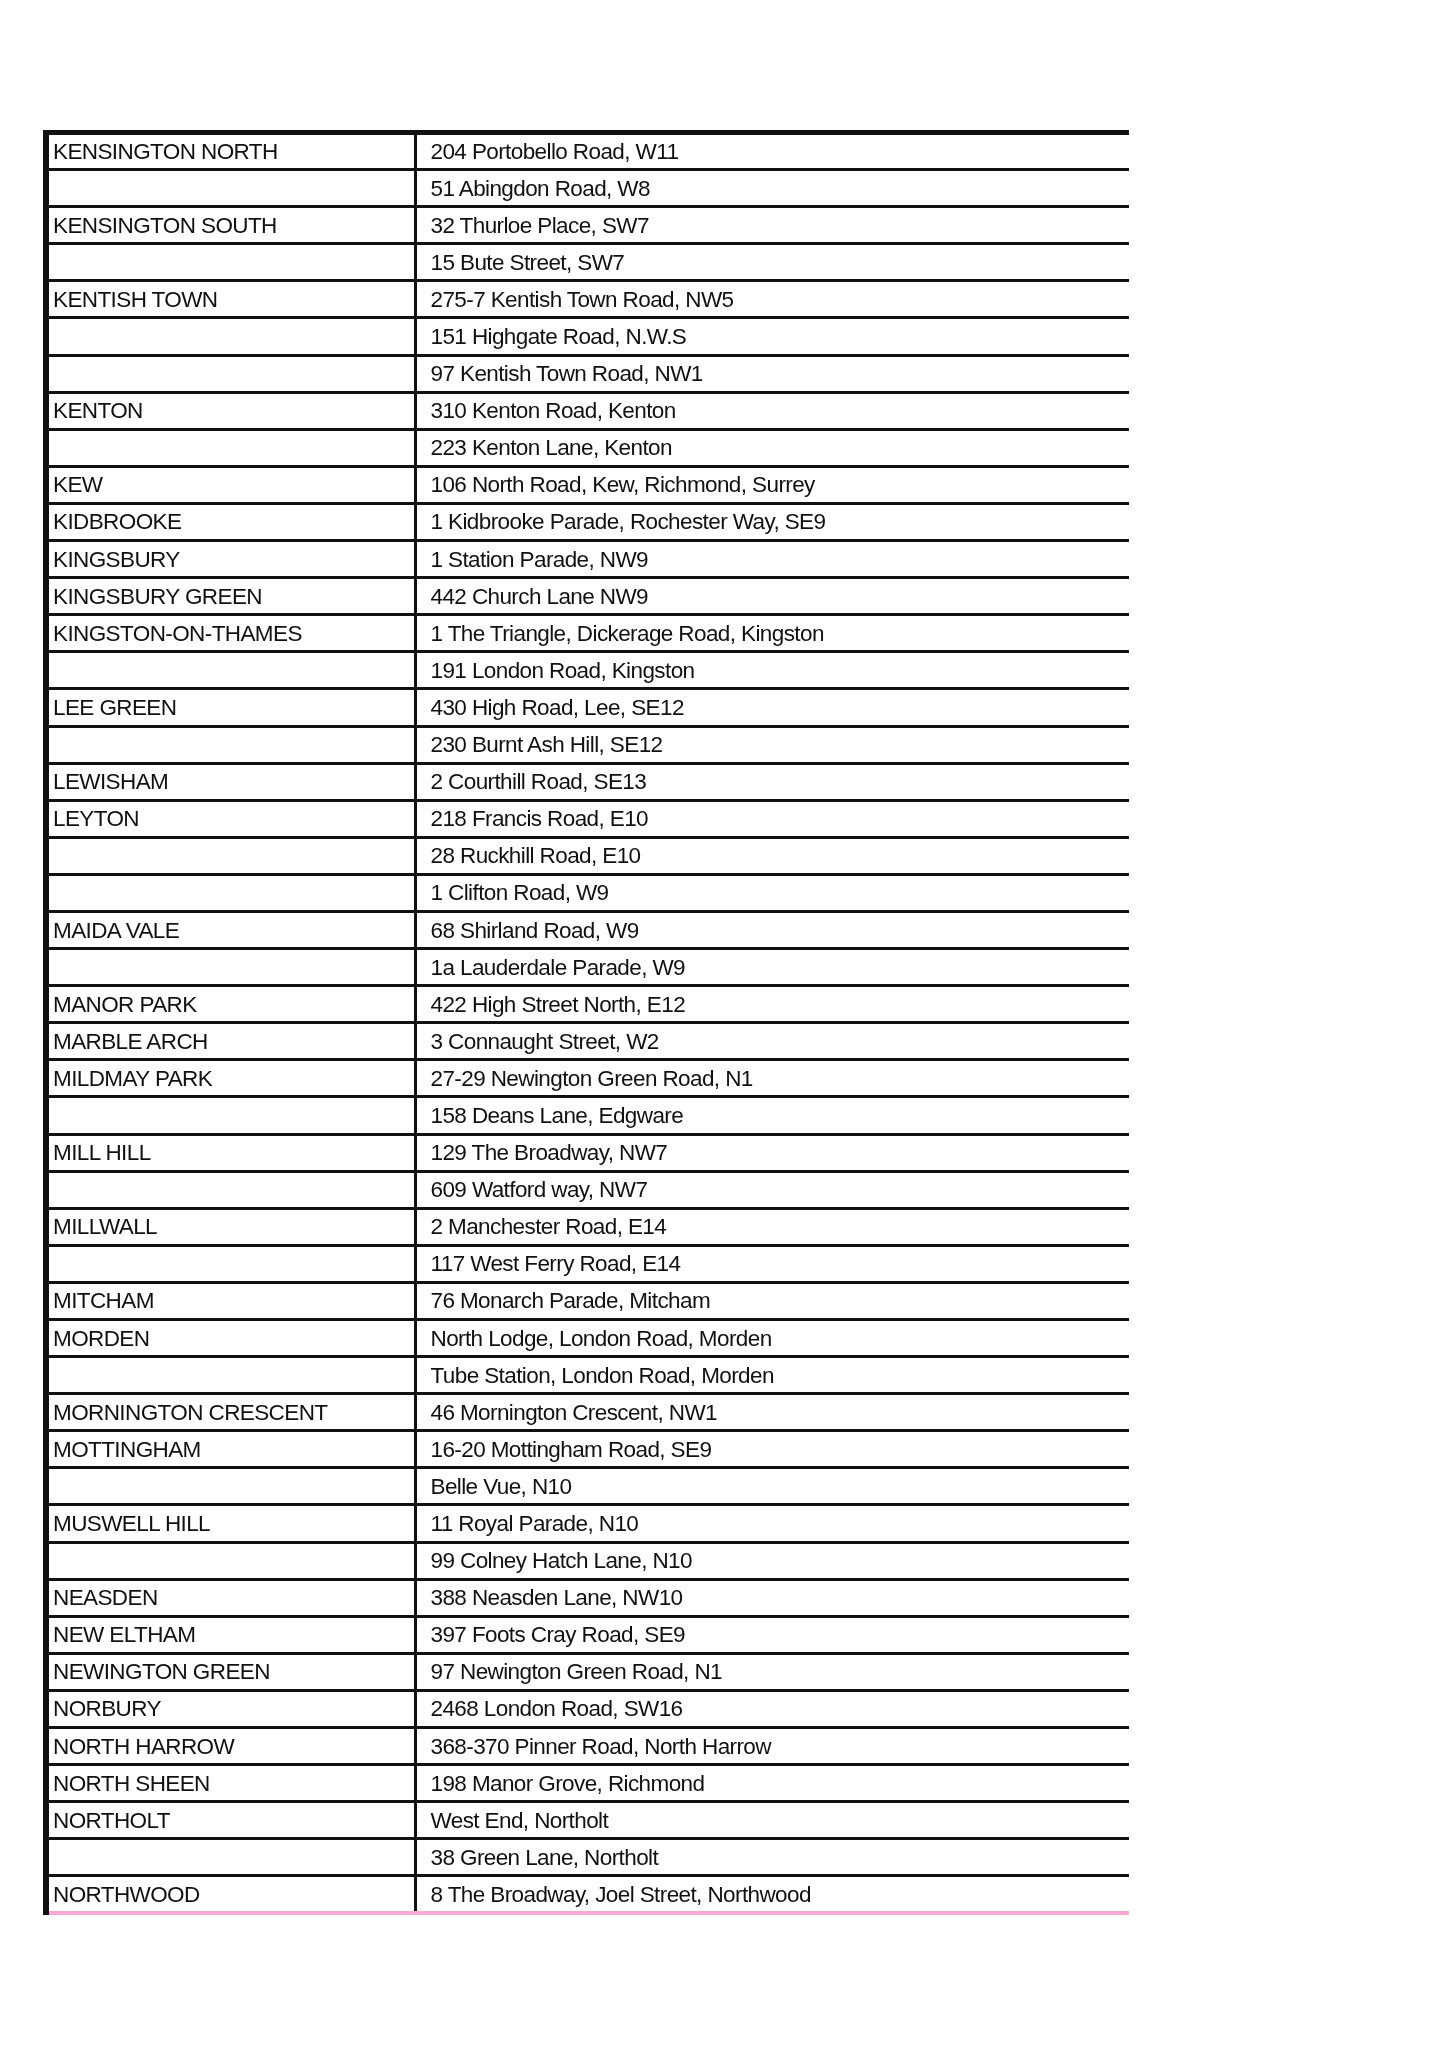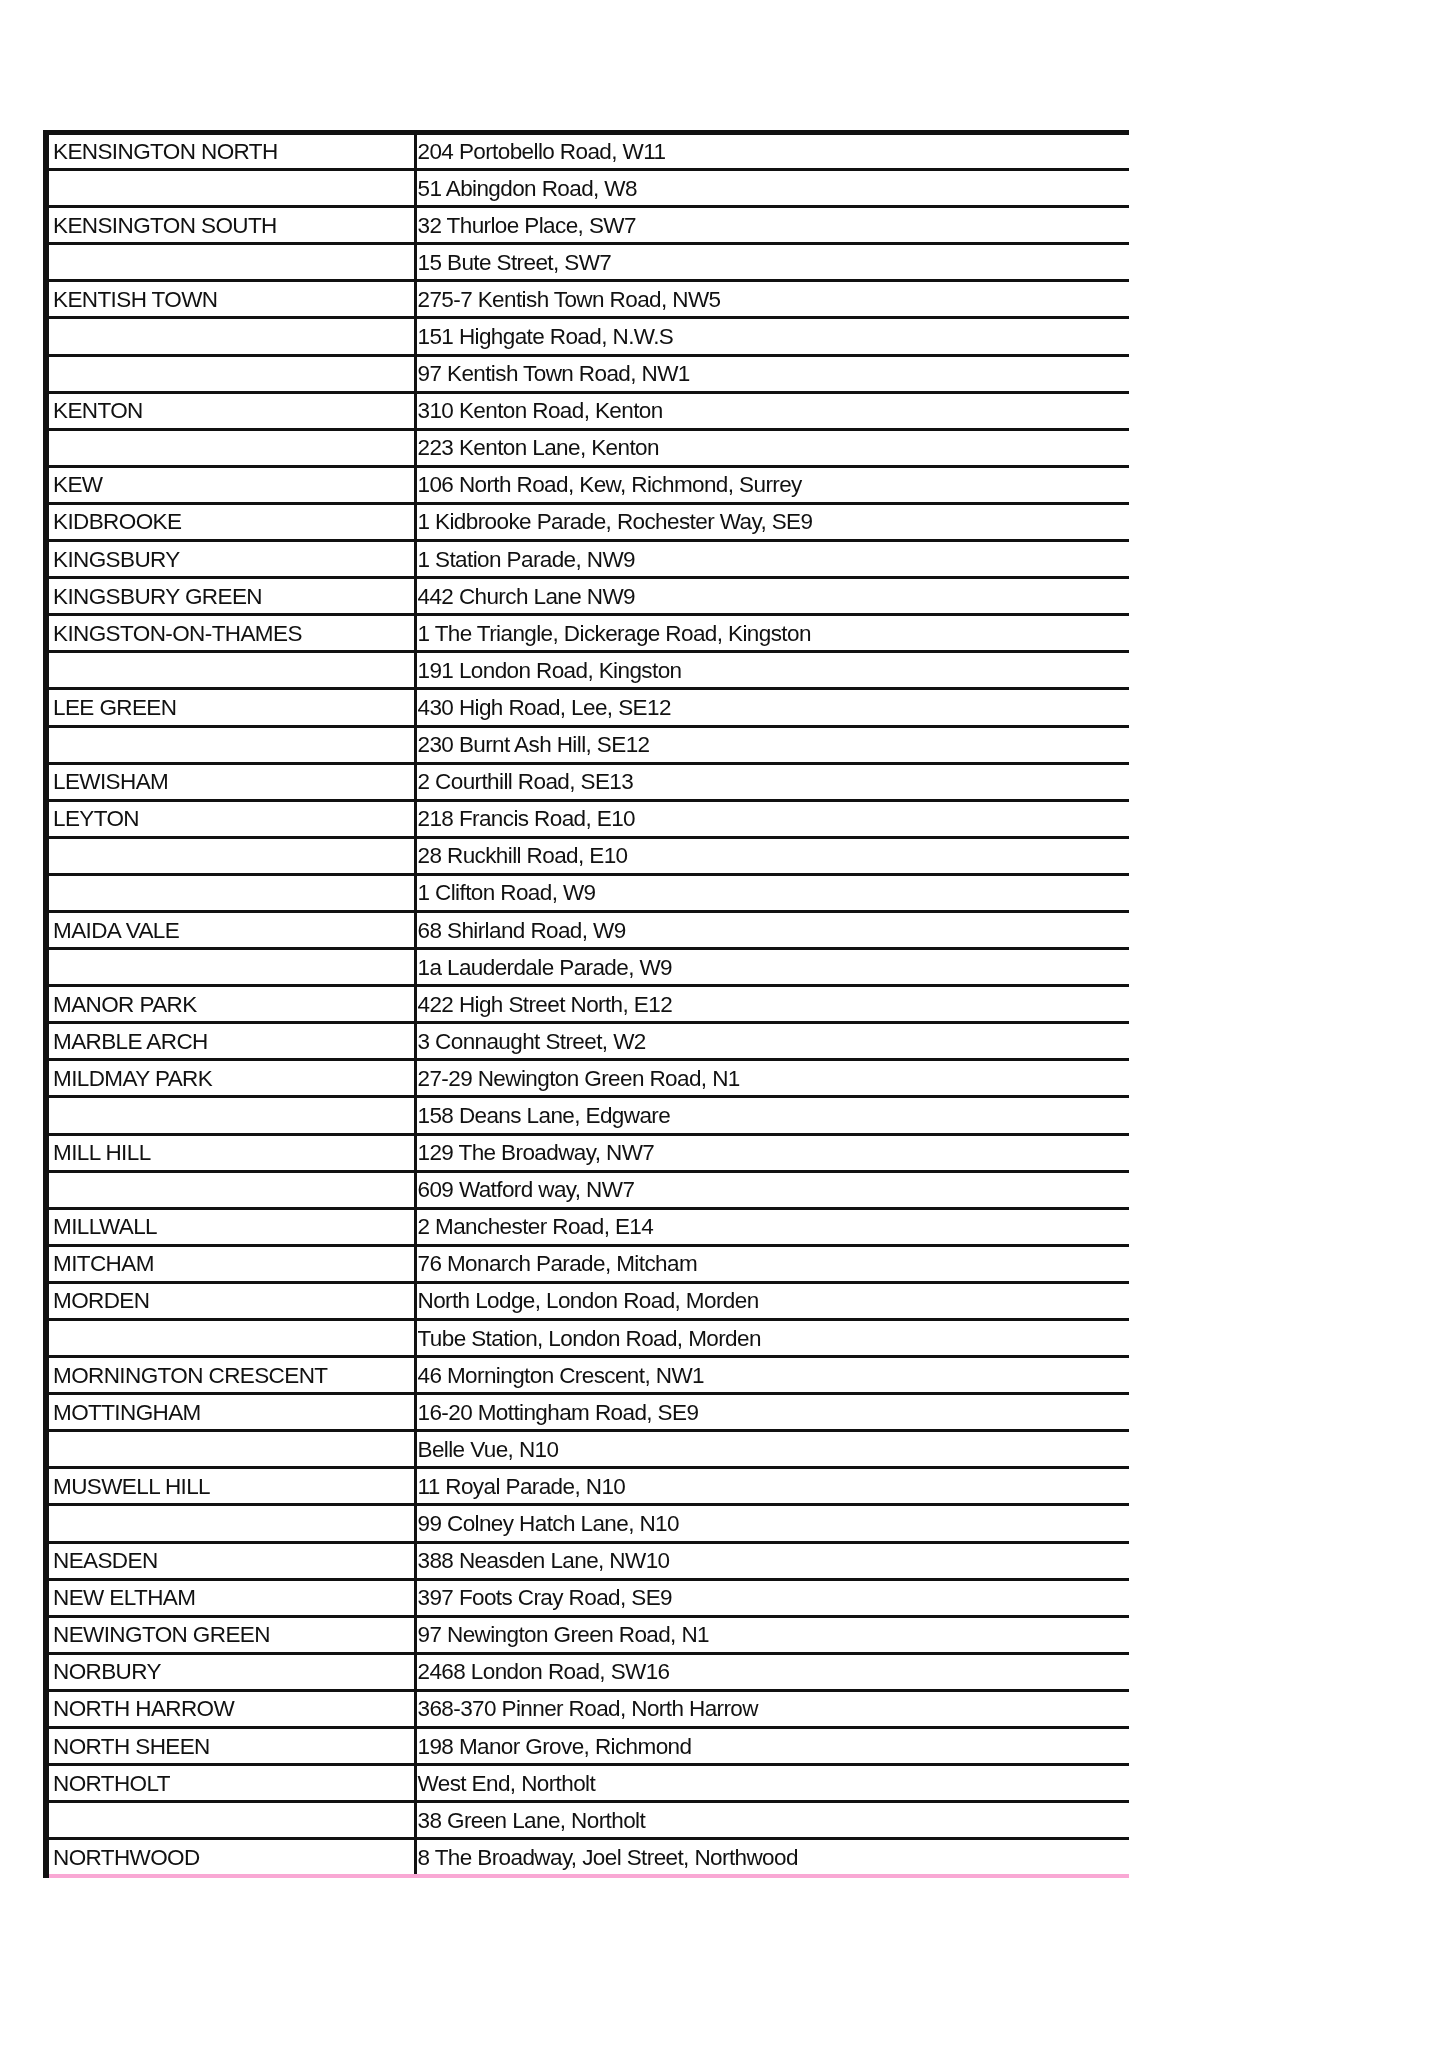--- a/index.html
+++ b/index.html
@@ -49,21 +49,21 @@
     }
     table.addr tr:first-child td {
       border-top: 5px solid #111111;
     }
     table.addr td.name {
       border-left: 6px solid #111111;
       border-right: 3px solid #111111;
     }
     table.addr td.addr-cell {
       border-right: 0;
-      padding-left: 1px;
+      padding-left: 14px;
     }
     table.addr tr:last-child td {
       border-bottom: 4px solid #f9a8d4;
     }
   </style>
 </head>
 <body>
 
 <div class="page">
   <table class="addr">
@@ -186,20 +186,24 @@
         </tr>
       <tr>
           <td class="name"></td>
           <td class="addr-cell">609 Watford way, NW7</td>
         </tr>
       <tr>
           <td class="name">MILLWALL</td>
           <td class="addr-cell">2 Manchester Road, E14</td>
         </tr>
       <tr>
+          <td class="name"></td>
+          <td class="addr-cell">117 West Ferry Road, E14</td>
+        </tr>
+      <tr>
           <td class="name">MITCHAM</td>
           <td class="addr-cell">76 Monarch Parade, Mitcham</td>
         </tr>
       <tr>
           <td class="name">MORDEN</td>
           <td class="addr-cell">North Lodge, London Road, Morden</td>
         </tr>
       <tr>
           <td class="name"></td>
           <td class="addr-cell">Tube Station, London Road, Morden</td>

